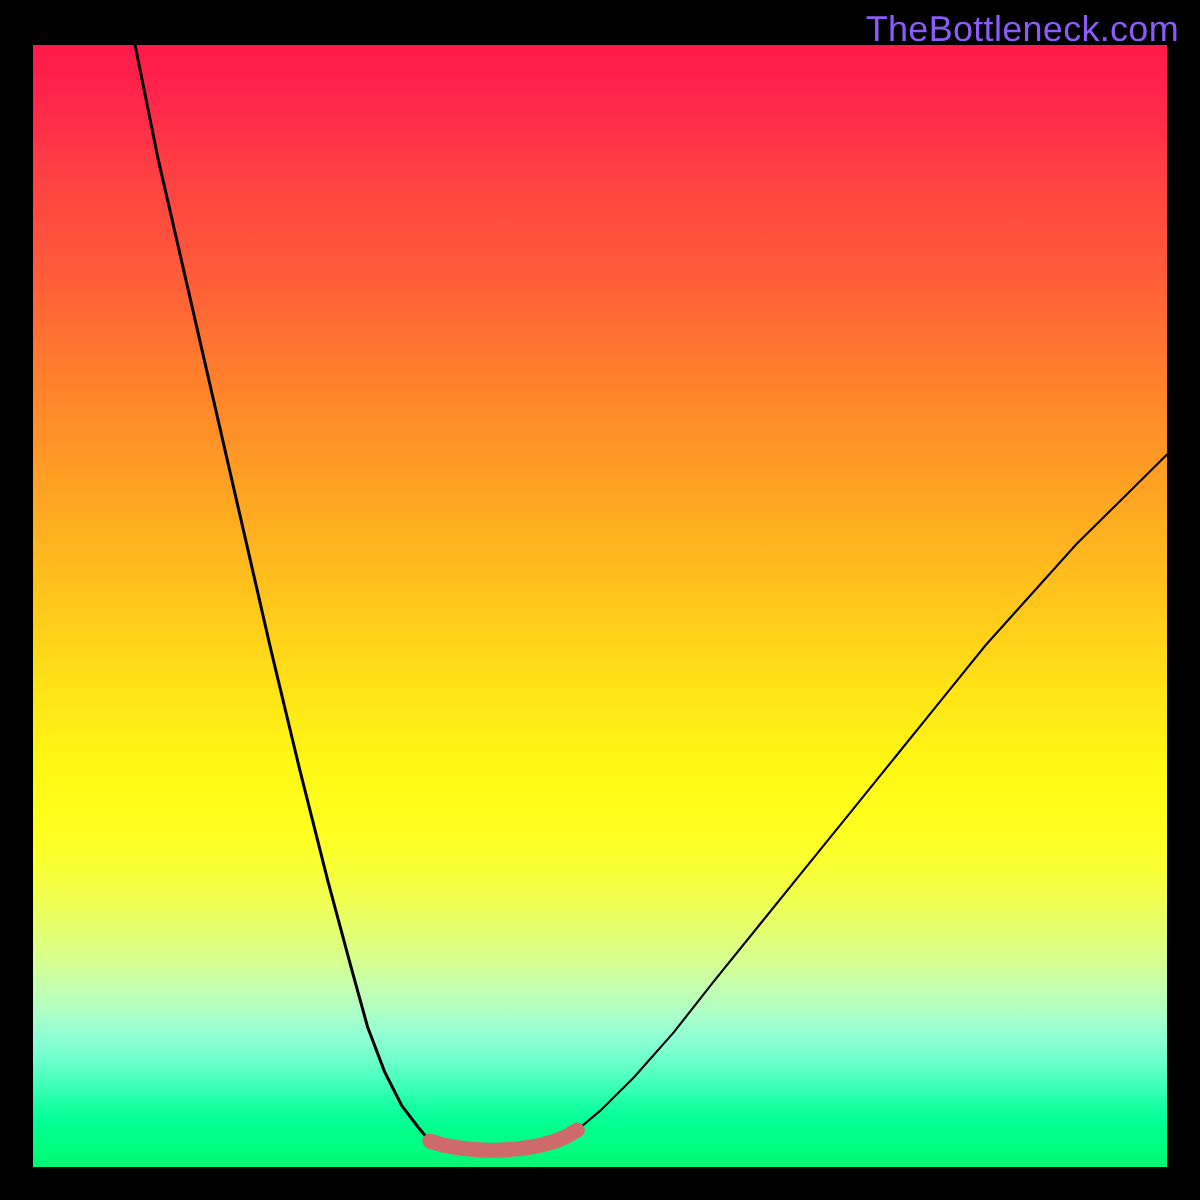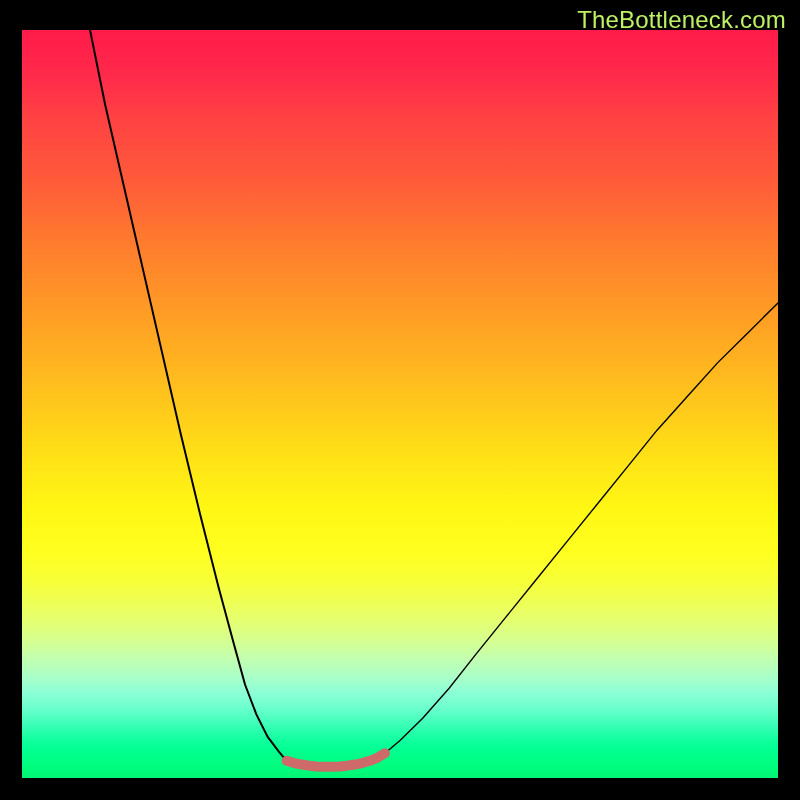--- a/index.html
+++ b/index.html
@@ -14,21 +14,21 @@
   .stage {
     position: relative;
     width: 800px;
     height: 800px;
     background: #000;
   }
   .watermark {
     position: absolute;
     top: 6px;
     right: 14px;
-    color: #bef264;
+    color: #8b5cf6;
     font-size: 24px;
     letter-spacing: 0.2px;
     z-index: 50;
     user-select: none;
     text-align: right;
   }
   .plot {
     position: absolute;
     left: 22px;
     top: 30px;

